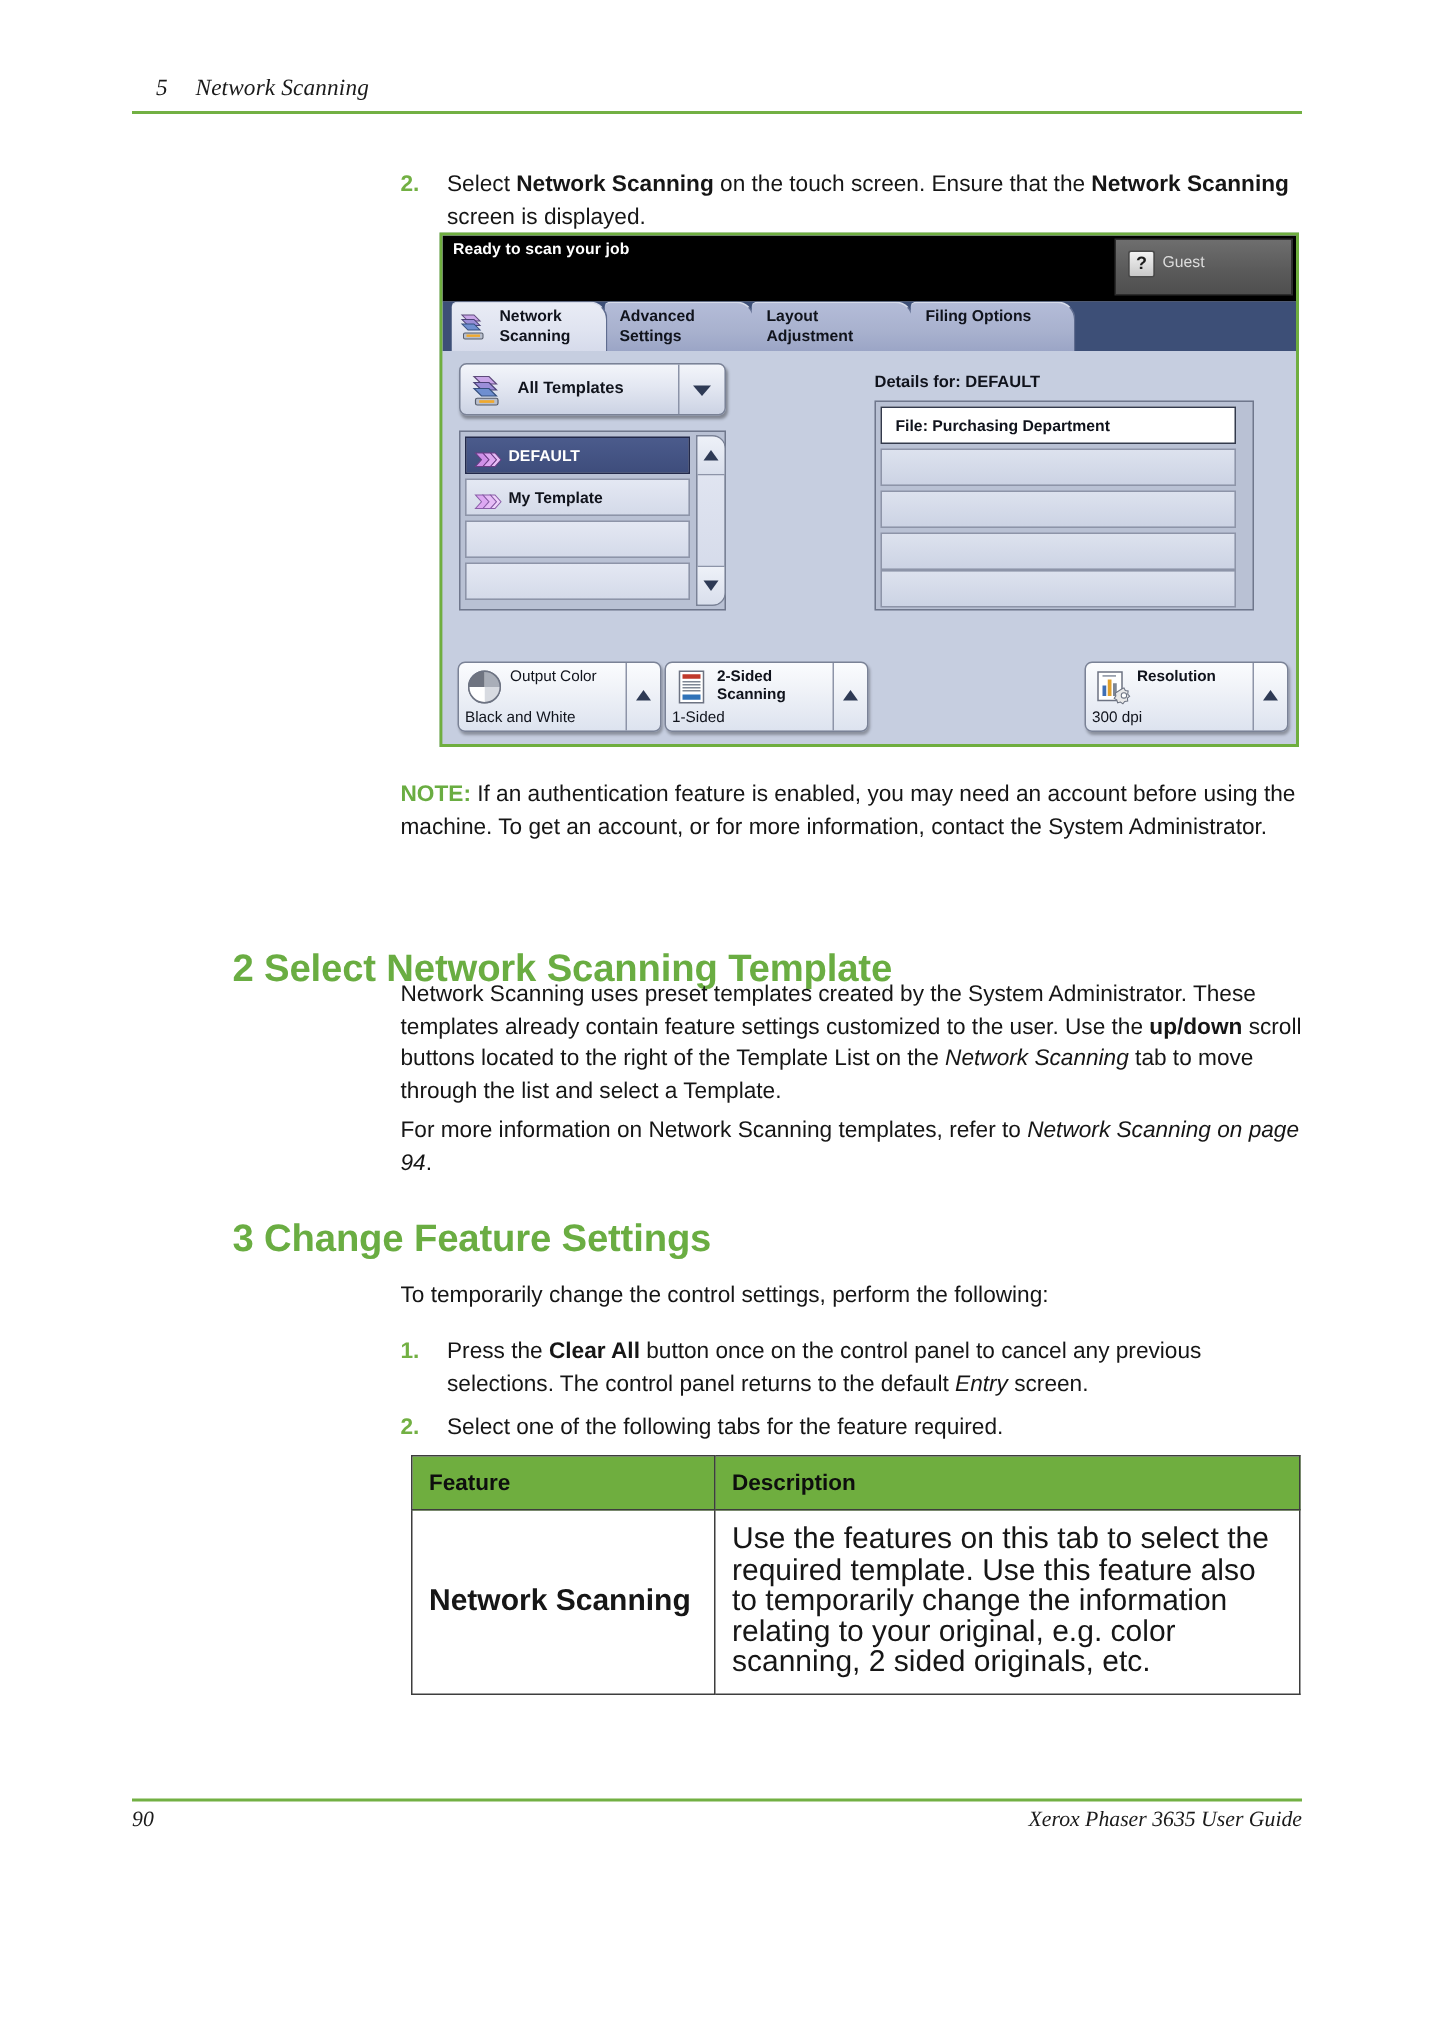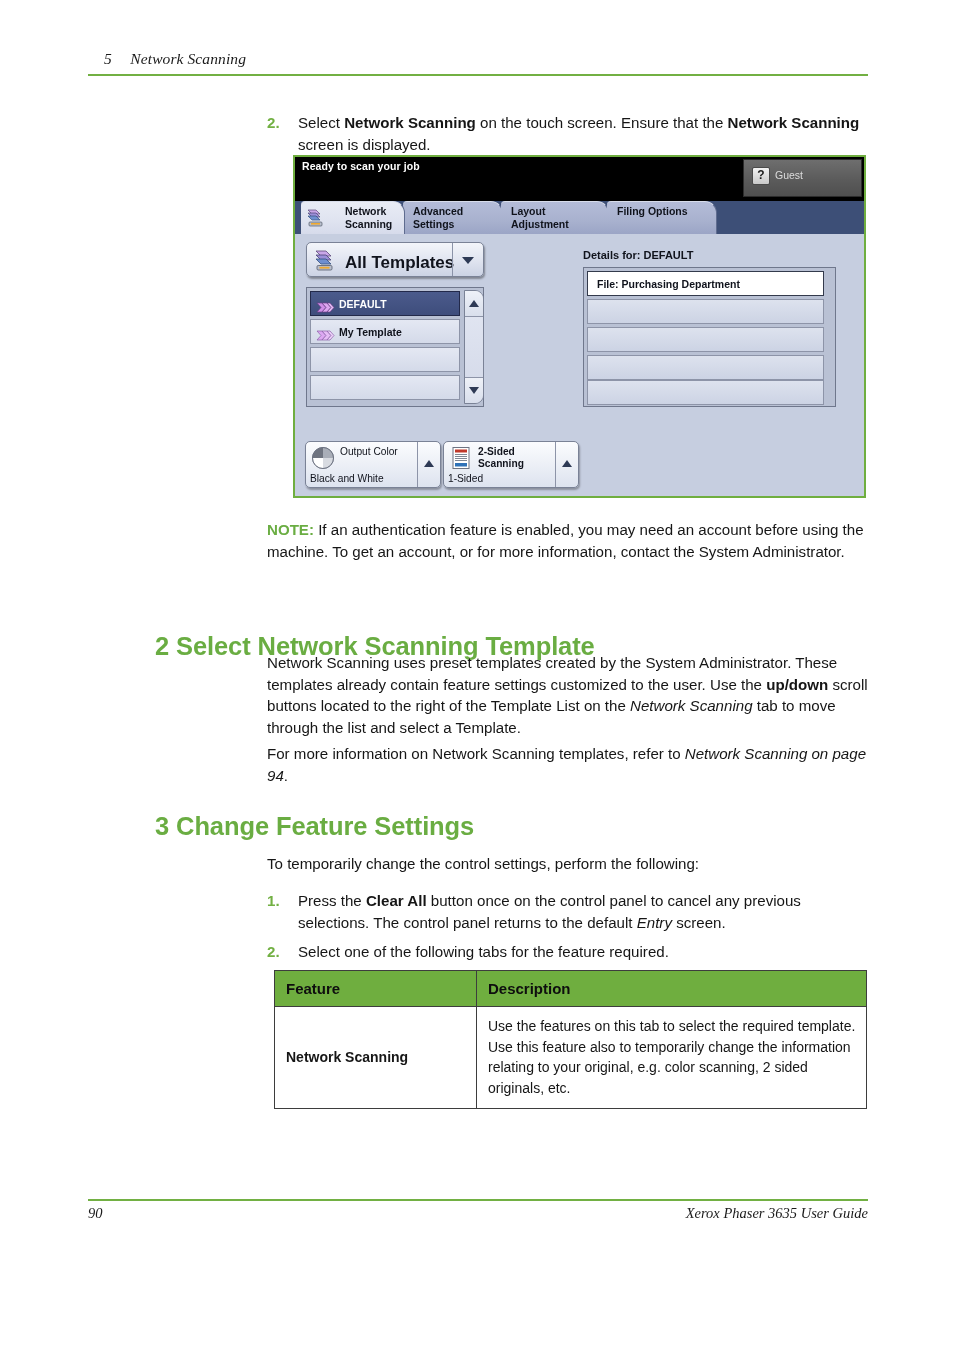--- a/index.html
+++ b/index.html
@@ -239,21 +239,21 @@
     position: absolute;
     left: 7px;
     top: 6px;
     width: 24px;
     height: 23px;
   }
   .ts-dropdown-label {
     position: absolute;
     left: 38px;
     top: 10px;
-    font-size: 17px;
+    font-size: 11px;
     font-weight: bold;
     color: #10131c;
   }
   .ts-dropdown-arrow {
     position: absolute;
     right: 0;
     top: 0;
     width: 31px;
     height: 100%;
     border-left: 1px solid #8b93a8;
@@ -455,21 +455,21 @@
   .tbl th {
     background: #6fae3f;
     color: #0e0e0e;
     font-size: 15px;
     font-weight: bold;
     text-align: left;
     padding: 9px 10px 9px 11px;
     border: 1.5px solid #3d3d3d;
   }
   .tbl td {
-    font-size: 14px;
+    font-size: 20px;
     line-height: 20.5px;
     color: #161616;
     padding: 9px 10px 10px 11px;
     border: 1.5px solid #3d3d3d;
     vertical-align: middle;
   }
   .tbl td.feature-cell {
     font-weight: bold;
     width: 180px;
   }
@@ -508,21 +508,21 @@
           <svg width="22" height="22" viewBox="0 0 22 22">
             <g>
               <path d="M2 3 L10 3 L14 7 L6 7 Z" fill="#c9a6e8" stroke="#5d4a7a" stroke-width=".7"></path>
               <path d="M2 6 L10 6 L14 10 L6 10 Z" fill="#9b8ed8" stroke="#4b4276" stroke-width=".7"></path>
               <path d="M2 9 L10 9 L14 13 L6 13 Z" fill="#6f8fd0" stroke="#35507e" stroke-width=".7"></path>
               <rect x="3" y="15" width="13" height="4" rx="1" fill="#b9bfcd" stroke="#555c6b" stroke-width=".7"></rect>
               <rect x="5" y="16" width="9" height="1.6" fill="#f0a92e"></rect>
             </g>
           </svg>
         </span>
-        <span class="ts-tab-label" style="left:32px;margin-left:12px;">Network
+        <span class="ts-tab-label" style="left:32px;">Network
 Scanning</span>
       </div>
 
       <div class="ts-tab" style="left:108px; width:100px;">
         <span class="ts-tab-label" style="left:10px;">Advanced
 Settings</span>
       </div>
 
       <div class="ts-tab" style="left:206px; width:108px;">
         <span class="ts-tab-label" style="left:10px;">Layout
@@ -649,20 +649,40 @@
           </span>
           <span class="feat-title">2-Sided
 Scanning</span>
           <span class="feat-value">1-Sided</span>
           <span class="feat-arrow">
               <span class="tri-up"></span>
             </span>
         </div>
 
 
+        <div class="feat" style="left:428px;">
+          <span class="feat-icon">
+            <svg width="26" height="24" viewBox="0 0 26 24">
+              <rect x="3" y="2" width="16" height="19" fill="#ffffff" stroke="#6d7382" stroke-width="1"></rect>
+              <rect x="6" y="11" width="2.5" height="7" fill="#3f6fb5"></rect>
+              <rect x="9.5" y="7" width="2.5" height="11" fill="#e0a02c"></rect>
+              <rect x="13" y="9.5" width="2.5" height="8.5" fill="#7f8794"></rect>
+              <g fill="#9aa1ae">
+                <rect x="6" y="4" width="9" height="1.2"></rect>
+              </g>
+              <path d="M18.5 13.5 l1.8 -.9 .9 1.8 1.9 .3 -.3 2 1.3 1.4 -1.5 1.3 .2 2 -2 .2 -1.2 1.6 -1.6 -1.2 -1.9 .5 -.6 -1.9 -1.7 -1 1.1 -1.7 -.3 -1.9 z" fill="#e8e8e8" stroke="#6d7382" stroke-width=".7"></path>
+              <circle cx="20.3" cy="17.6" r="1.8" fill="#ffffff" stroke="#6d7382" stroke-width=".7"></circle>
+            </svg>
+          </span>
+          <span class="feat-title">Resolution</span>
+          <span class="feat-value">300 dpi</span>
+          <span class="feat-arrow">
+              <span class="tri-up"></span>
+            </span>
+        </div>
 
       </div>
     </div>
   </div>
 
   <div class="indent-block body-text" style="top:519px;">
     <span style="color:#6aad42;font-weight:bold;">NOTE:</span><span> If an authentication feature is enabled, you may need an account before using the machine. To get an account, or for more information, contact the System Administrator.</span>
   </div>
 
   <div class="h1" style="top:632px;">2 Select Network Scanning Template</div>

